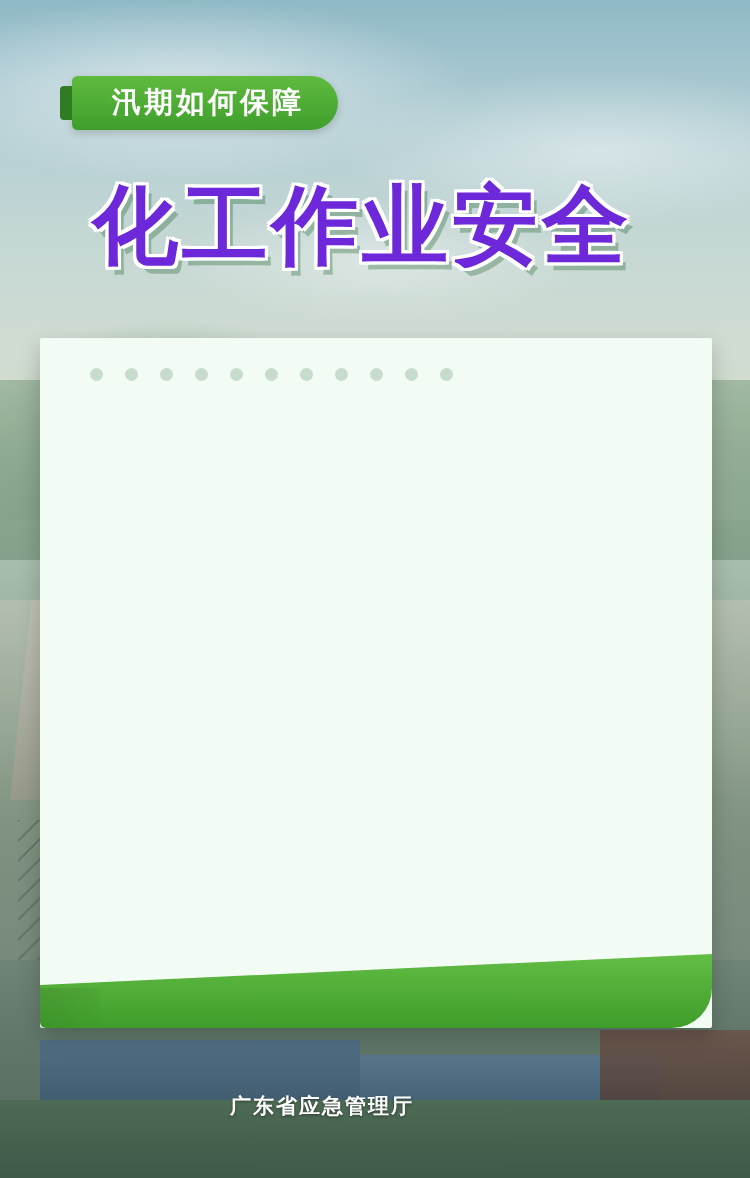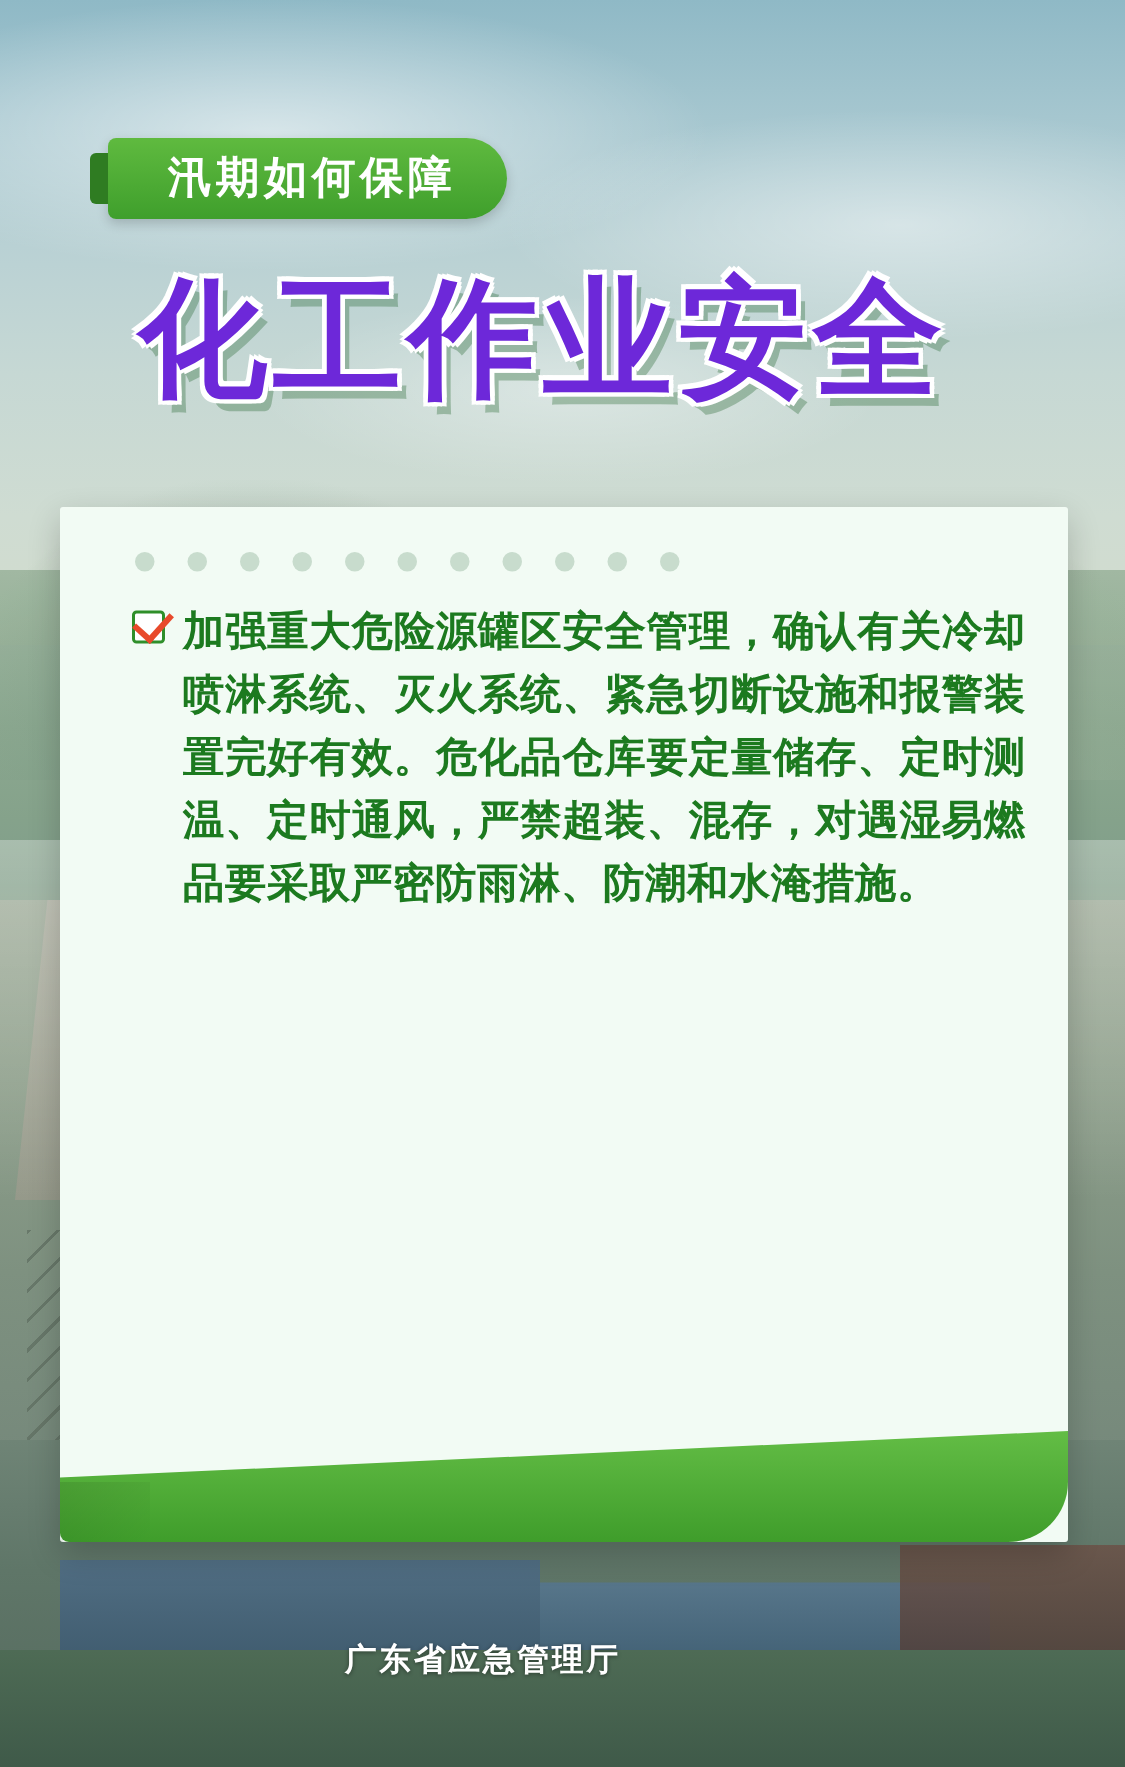--- a/index.html
+++ b/index.html
@@ -95,21 +95,20 @@
 
   
   .ribbon {
     position: absolute; left: 72px; top: 76px;
     height: 54px;
     padding: 0 34px 0 40px;
     display: flex; align-items: center;
     background: linear-gradient(180deg, #5fba3f, #3f9f2c);
     border-radius: 6px 30px 30px 6px;
     box-shadow: 0 3px 8px rgba(0,0,0,.18);
-    margin-top: 16px;
   }
   .ribbon:before{
     content:""; position:absolute; left:-12px; top:10px; width:12px; height:34px;
     background:#2f7c22; border-radius: 4px 0 0 4px;
   }
   .ribbon-text {
     color: #ffffff;
     font-size: 29px;
     font-weight: bold;
     letter-spacing: 3px;
@@ -241,24 +240,20 @@
       <span class="dot"></span>
       <span class="dot"></span>
       <span class="dot"></span>
       <span class="dot"></span>
     </div>
 
     <div class="list">
 
 
 
-      <div class="item">
-        <span class="check"></span>
-        <span class="item-text">加强重大危险源罐区安全管理，确认有关冷却喷淋系统、灭火系统、紧急切断设施和报警装置完好有效。危化品仓库要定量储存、定时测温、定时通风，严禁超装、混存，对遇湿易燃品要采取严密防雨淋、防潮和水淹措施。</span>
-      </div>
 
 
     </div>
 
     <div class="card-green-bottom"></div>
     <div class="card-fold-left"></div>
   </div>
 
   <div class="footer">广东省应急管理厅</div>
 

